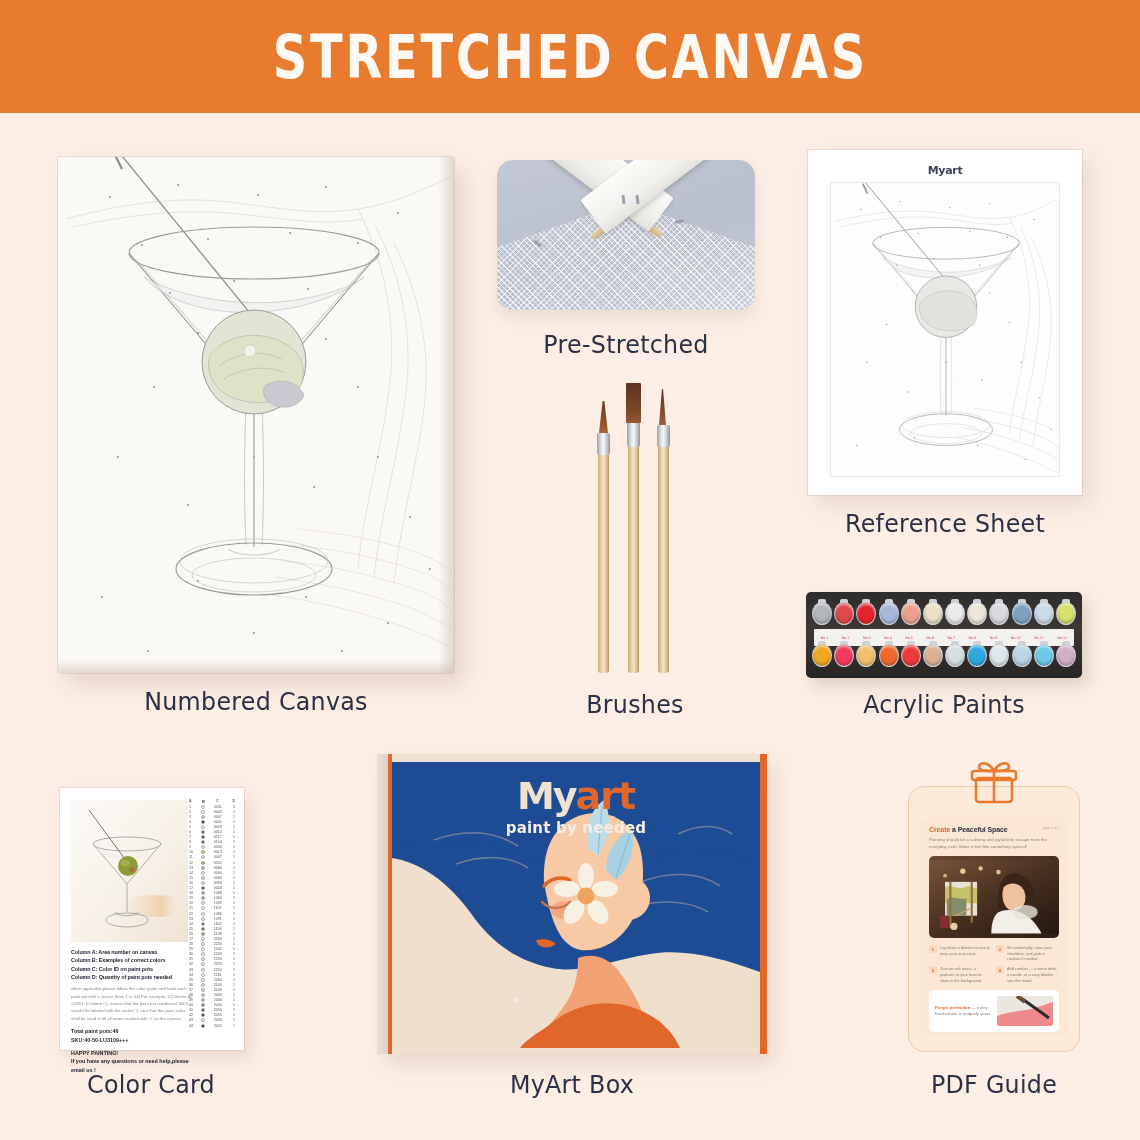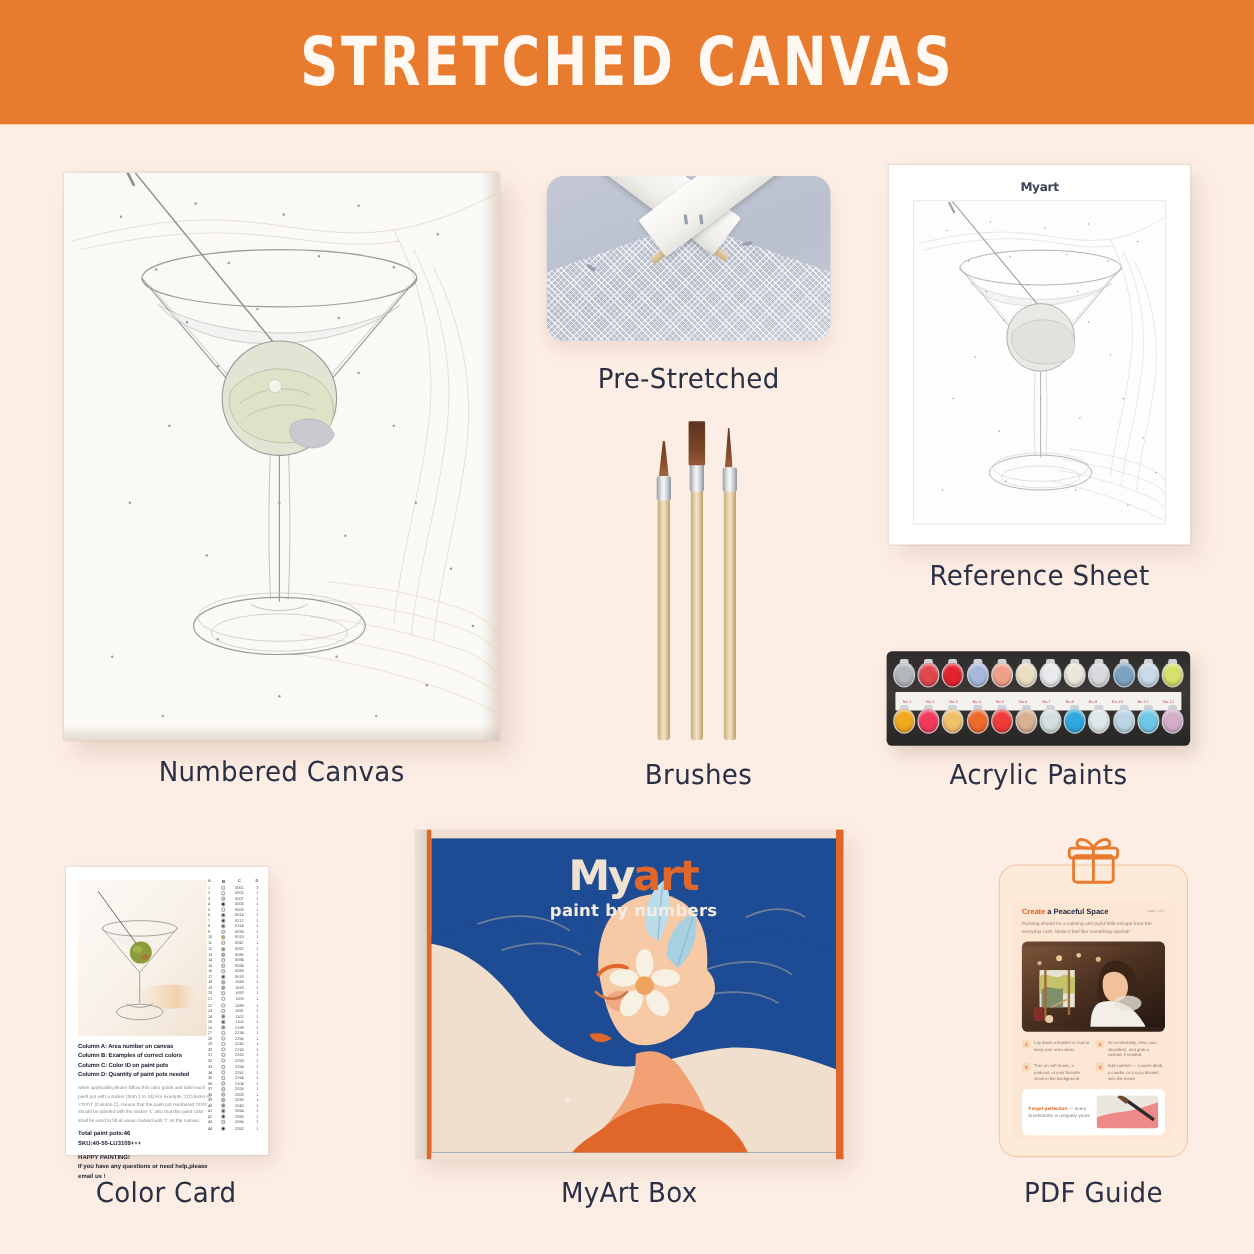--- a/index.html
+++ b/index.html
@@ -997,21 +997,21 @@
             <ellipse cx="19" cy="-7" rx="13" ry="8"></ellipse>
             <ellipse cx="12" cy="16" rx="9" ry="13" transform="rotate(-35 12 16)"></ellipse>
             <ellipse cx="-12" cy="16" rx="9" ry="13" transform="rotate(35 -12 16)"></ellipse>
             <ellipse cx="-19" cy="-7" rx="13" ry="8"></ellipse>
           </g>
           <circle cx="0" cy="0" r="8.5" fill="#F0A35F"></circle>
         </g>
       </svg>
       <div class="box-logo">
         <span class="logo-my">My</span><span class="logo-art">art</span>
-        <div class="logo-sub">paint by numbers</div>
+        <div class="logo-sub">paint by needed</div>
       </div>
     </div>
   </div>
   <div class="caption" style="left:377px; top:1070px; width:390px;">MyArt Box</div>
 
   <div class="pdf">
     <div class="pdf-gift">
       <svg width="54" height="46" viewBox="0 0 54 46">
         <rect x="9" y="19" width="36" height="24" rx="3" fill="none" stroke="#E87B2E" stroke-width="2.6"></rect>
         <rect x="5" y="12" width="44" height="9" rx="2.5" fill="none" stroke="#E87B2E" stroke-width="2.6"></rect>

